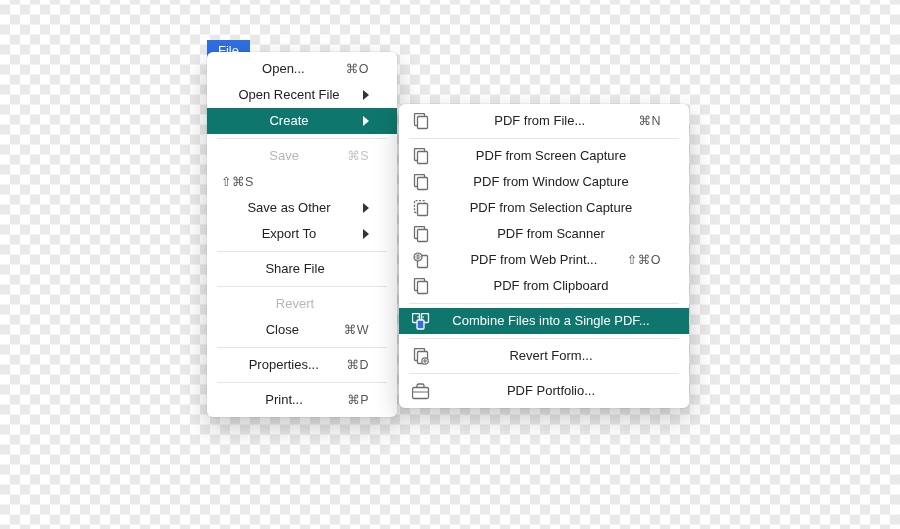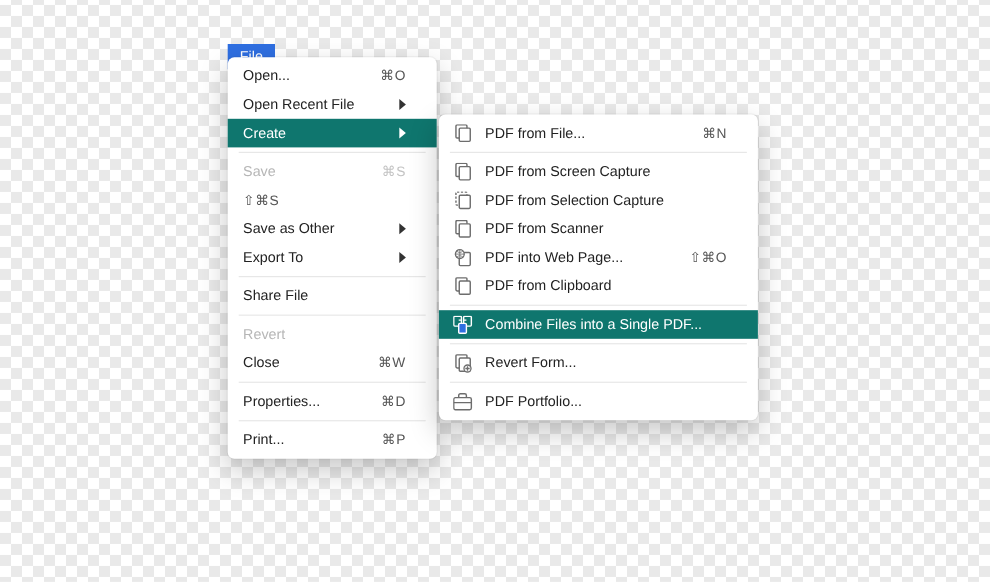--- a/index.html
+++ b/index.html
@@ -39,20 +39,21 @@
 
     .sep { height: 1px; background: #e5e5e5; margin: 4px 10px; }
 
     .item {
       display: flex; align-items: center;
       padding: 3px 28px 3px 14px;
       line-height: 20px;
       font-size: 13px;
       color: #222;
       position: relative;
+      text-align: center;
     }
     .item.disabled { color: #b6b6b6; }
     .item.highlight { background: #0f766e; color: #fff; }
     .item .label { flex: 1; white-space: nowrap; }
     .item .shortcut { color: #555; font-size: 12.5px; letter-spacing: 0.5px; }
     .item.disabled .shortcut { color: #c3c3c3; }
 
     .item .arrow {
       width: 0; height: 0;
       border-top: 5px solid transparent;
@@ -203,40 +204,48 @@
       <span class="icon">
           <svg width="18" height="17">
             <use href="#pages-icon"></use>
           </svg>
         </span>
       <span class="label">PDF from Screen Capture</span>
     </div>
     <div class="item">
       <span class="icon">
           <svg width="18" height="17">
+            <use href="#pages-icon"></use>
+          </svg>
+        </span>
+      <span class="label">PDF from Window Capture</span>
+    </div>
+    <div class="item">
+      <span class="icon">
+          <svg width="18" height="17">
             <use href="#dashed-pages-icon"></use>
           </svg>
         </span>
       <span class="label">PDF from Selection Capture</span>
     </div>
     <div class="item">
       <span class="icon">
           <svg width="18" height="17">
             <use href="#pages-icon"></use>
           </svg>
         </span>
       <span class="label">PDF from Scanner</span>
     </div>
     <div class="item">
       <span class="icon">
           <svg width="18" height="17">
             <use href="#globe-pages-icon"></use>
           </svg>
         </span>
-      <span class="label">PDF into Web Page...</span>
+      <span class="label">PDF from Web Print...</span>
       <span class="shortcut">⇧⌘O</span>
     </div>
     <div class="item">
       <span class="icon">
           <svg width="18" height="17">
             <use href="#pages-icon"></use>
           </svg>
         </span>
       <span class="label">PDF from Clipboard</span>
     </div>

